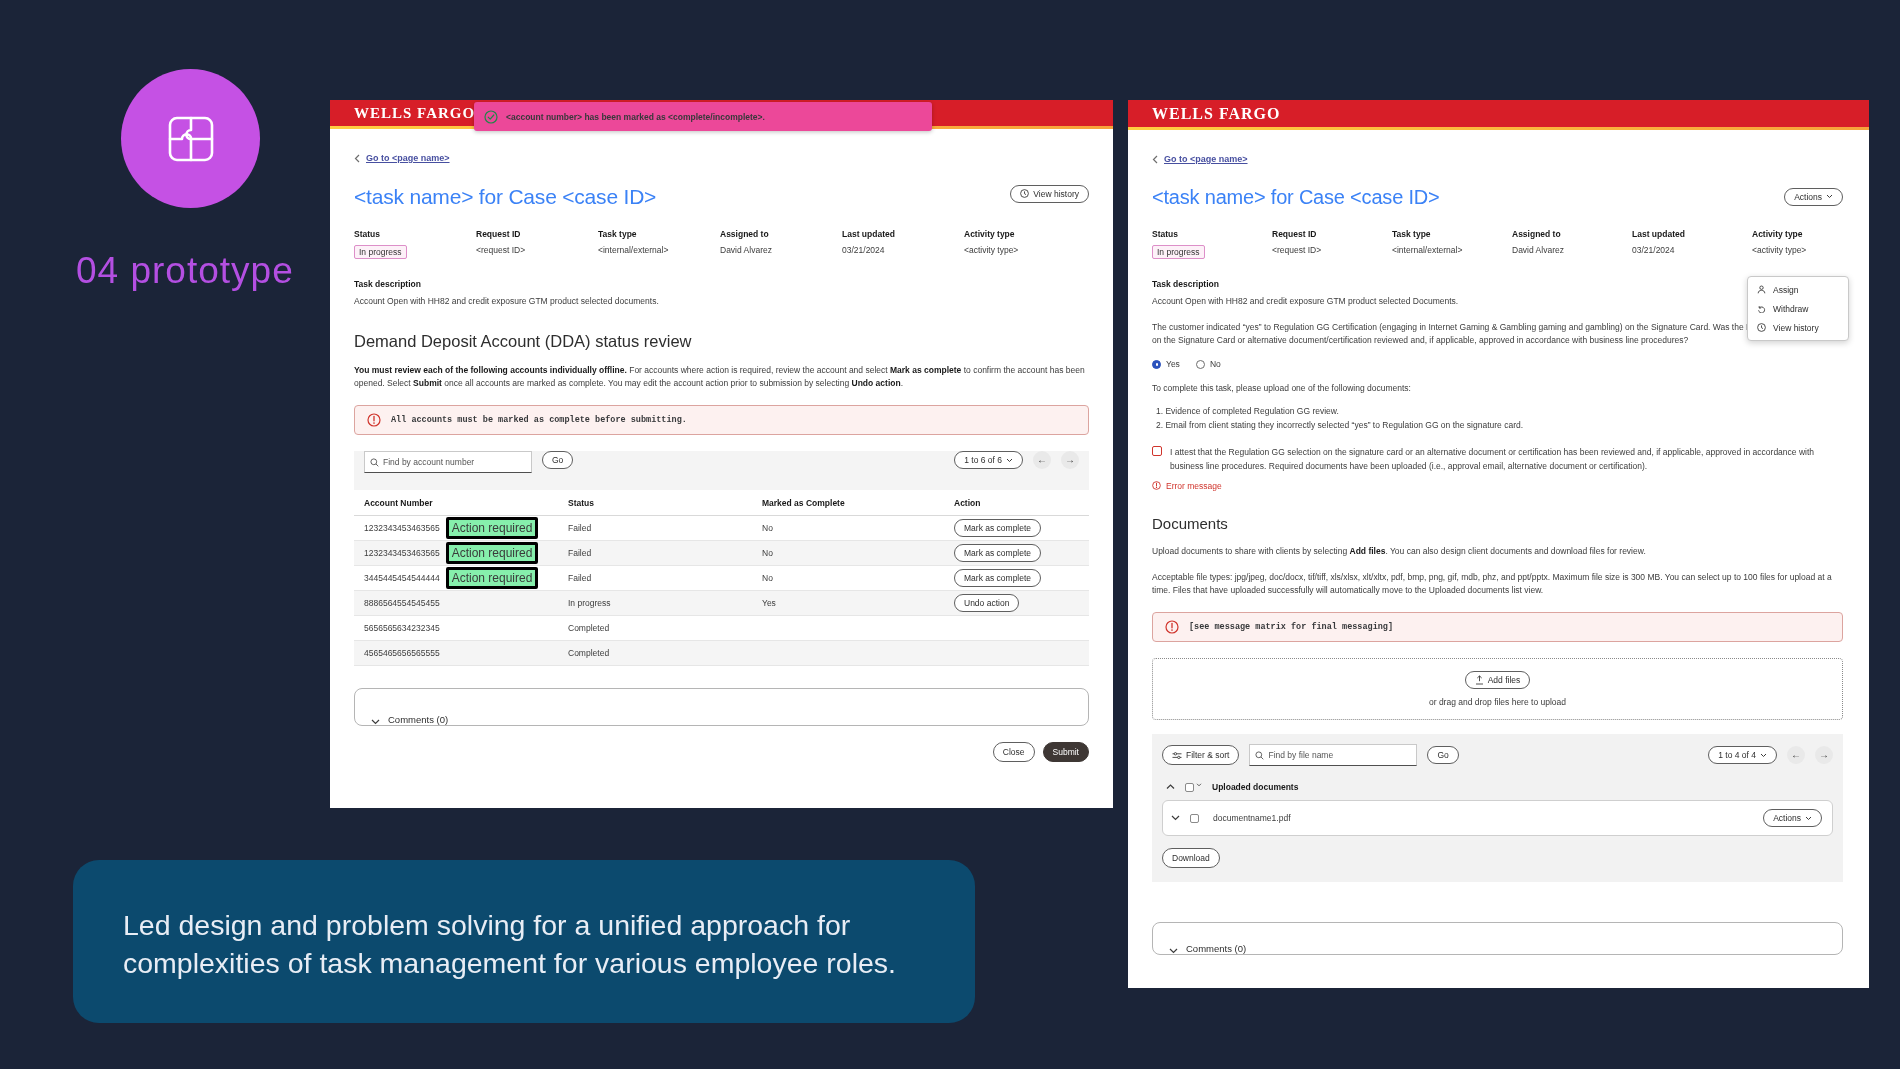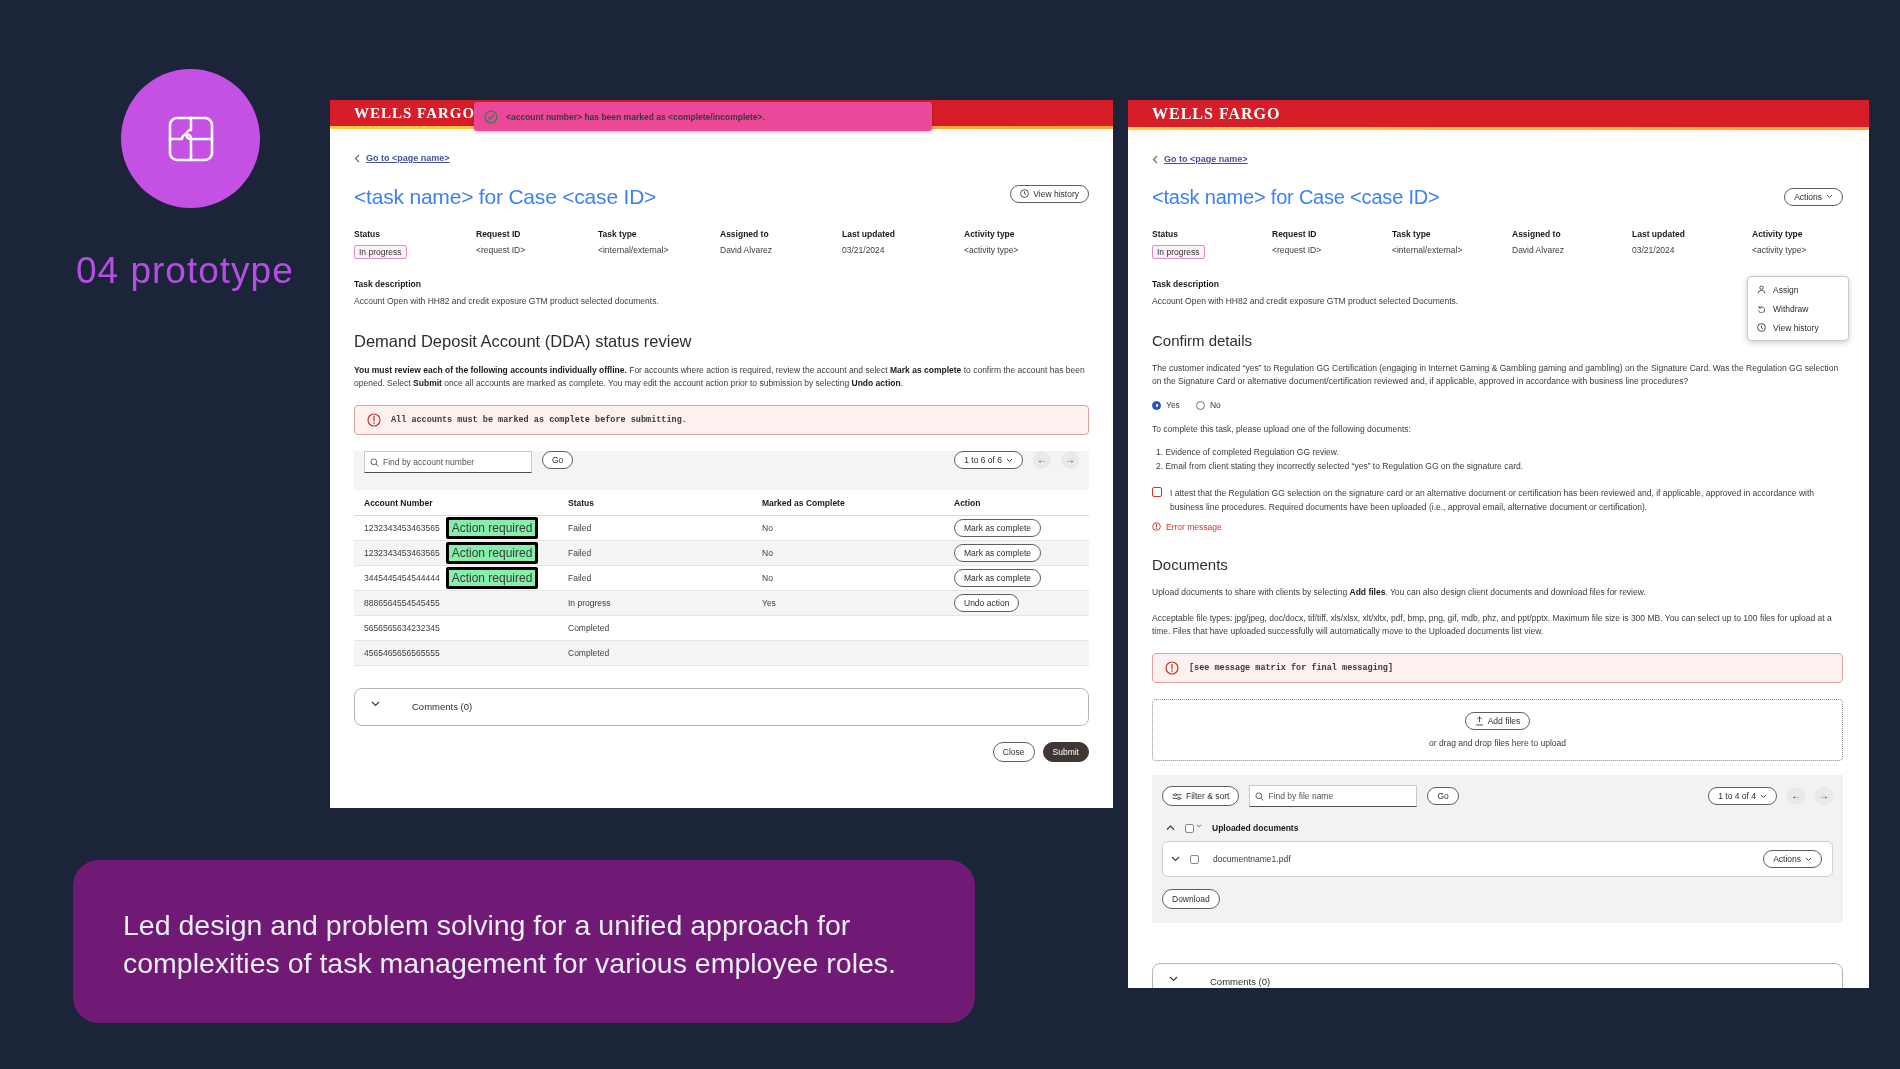--- a/index.html
+++ b/index.html
@@ -8,21 +8,21 @@
 
   .stage { position:absolute; inset:0; }
 
   
   .badge-circle { position:absolute; left:121px; top:69px; width:139px; height:139px; border-radius:50%;
     background:#c551e4; display:flex; align-items:center; justify-content:center; }
   .step-label { position:absolute; left:76px; top:250px; font-size:37px; letter-spacing:1px;
     color:#b44fe2; font-weight:500; }
 
   
-  .caption { position:absolute; left:73px; top:860px; width:902px; height:163px; background:#701a75;
+  .caption { position:absolute; left:73px; top:860px; width:902px; height:163px; background:#0c4a6e;
     border-radius:26px; padding:46px 52px 0 50px; }
   .caption p { color:#e8edf5; font-size:28.5px; line-height:1.35; font-weight:400; }
 
   
   .panel { position:absolute; background:#fff; overflow:hidden; }
   .panel-left  { left:330px; top:100px; width:783px; height:708px; }
   .panel-right { left:1128px; top:100px; width:741px; height:888px; }
 
   .wf-banner { position:relative; height:26px; background:#d71e28; }
   .panel-right .wf-banner { height:27px; }
@@ -93,21 +93,21 @@
   .tc { font-size:8.5px; color:#3c3c3c; }
   .t-head .tc { font-weight:700; color:#191919; }
   .tc-acct { width:204px; display:flex; align-items:center; gap:6px; }
   .tc-status { width:194px; }
   .tc-marked { width:192px; }
   .tc-action { flex:1; display:flex; }
   .badge-yellow { border:3px solid #000000; background:#86efac; border-radius:2px; padding:1px 3px;
     font-size:12px; color:#3a3a3a; }
 
   .comments { margin-top:22px; border:1px solid #b5b5b5; border-radius:8px; height:38px; display:flex;
-    align-items:flex-start; gap:32px; padding:12px 16px; cursor:pointer; background:#fff; }
+    align-items:flex-end; gap:8px; padding:0 16px; cursor:pointer; background:#fff; }
   .panel-right .comments { height:33px; margin-top:40px; }
   .comments span { font-size:9.5px; color:#2e2e2e; }
 
   .footer-actions { display:flex; justify-content:flex-end; gap:8px; margin-top:16px; }
 
   
   .actions-btn { margin-top:2px; }
   .menu { position:absolute; right:20px; top:176px; width:102px; background:#fff; border:1px solid #c9c9c9;
     border-radius:4px; box-shadow:0 2px 6px rgba(0,0,0,.18); z-index:6; padding:3px 0; }
   .menu-item { display:flex; align-items:center; gap:7px; height:19px; padding:0 9px; cursor:pointer; }
@@ -411,21 +411,20 @@
             <div class="meta-label">Activity type</div>
             <div class="meta-value">&lt;activity type&gt;</div>
           </div>
         </div>
 
       <div class="desc">
         <div class="bold-label">Task description</div>
         <div class="body-text">Account Open with HH82 and credit exposure GTM product selected Documents.</div>
       </div>
 
-      <h2>Confirm details</h2>
       <p class="body-text para">The customer indicated “yes” to Regulation GG Certification (engaging in Internet Gaming &amp; Gambling gaming and gambling) on the Signature Card.  Was the Regulation GG selection on the Signature Card or alternative document/certification reviewed and, if applicable, approved in accordance with business line procedures?</p>
 
       <div class="radio-row">
         <label class="radio-opt">
           <span class="radio checked"></span>
           <span>Yes</span>
         </label>
         <label class="radio-opt">
           <span class="radio"></span>
           <span>No</span>

